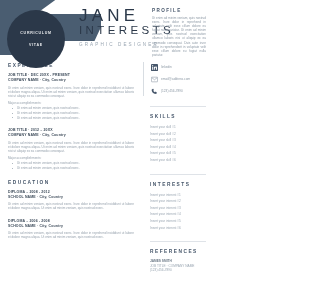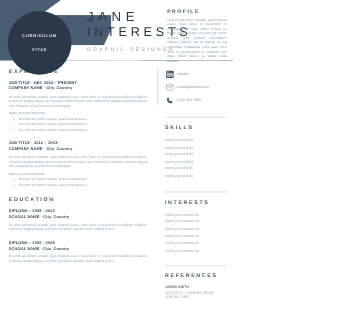--- a/index.html
+++ b/index.html
@@ -21,21 +21,21 @@
   .hdr-white{position:absolute;left:101px;top:0;width:111px;height:55px;background:#fff;}
   .hdr-cut{position:absolute;left:88px;top:0;width:22px;height:55px;background:#fff;
            clip-path:polygon(100% 0,100% 100%,0 100%,58% 50%);}
 
   .badge{position:absolute;left:7px;top:10px;width:58px;height:58px;border-radius:50%;
          background:#2b3849;display:flex;align-items:center;justify-content:center;z-index:6;}
   .badge span{display:block;text-align:center;color:#e8eaed;font-size:3.6px;letter-spacing:.7px;
               line-height:6px;font-weight:700;}
 
   .name-wrap{position:absolute;left:79px;top:8px;z-index:5;}
-  .fname{font-size:12px;letter-spacing:4.2px;color:#2b3849;font-weight:400;line-height:15px;}
+  .fname{font-size:17px;letter-spacing:4.2px;color:#2b3849;font-weight:400;line-height:15px;}
   .lname{font-size:11.5px;letter-spacing:3.4px;color:#2b3849;font-weight:400;line-height:15px;}
   .role{font-size:4.6px;letter-spacing:2.1px;color:#9aa6b2;margin-top:3px;line-height:7px;}
 
   
   .profile{position:absolute;left:152px;top:8px;width:54px;z-index:7;}
   .profile h2{margin:0 0 3px 0;font-size:4.6px;letter-spacing:1.4px;color:#46566a;font-weight:700;}
   .profile p{margin:0;font-size:3.1px;line-height:4.1px;color:#8e9aa6;text-align:justify;}
 
   
   .left{position:absolute;left:8px;top:63px;width:126px;}

